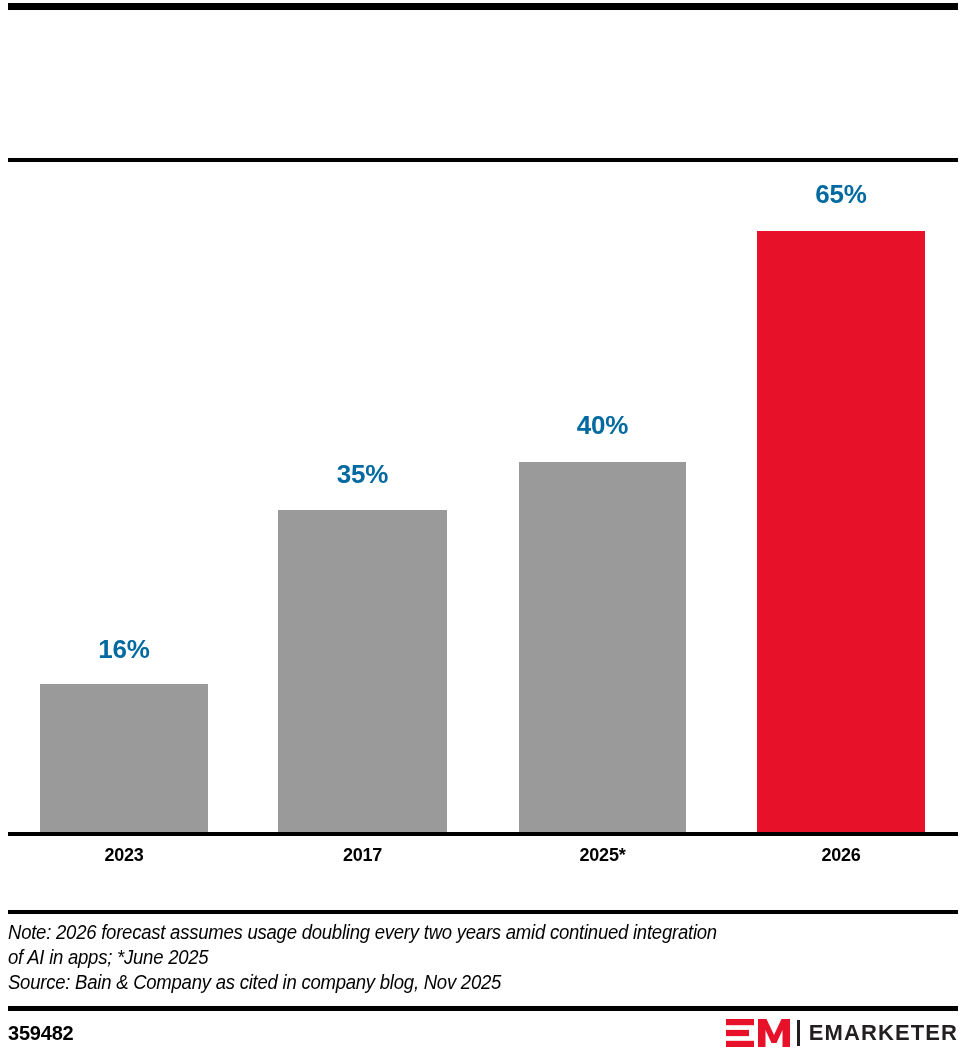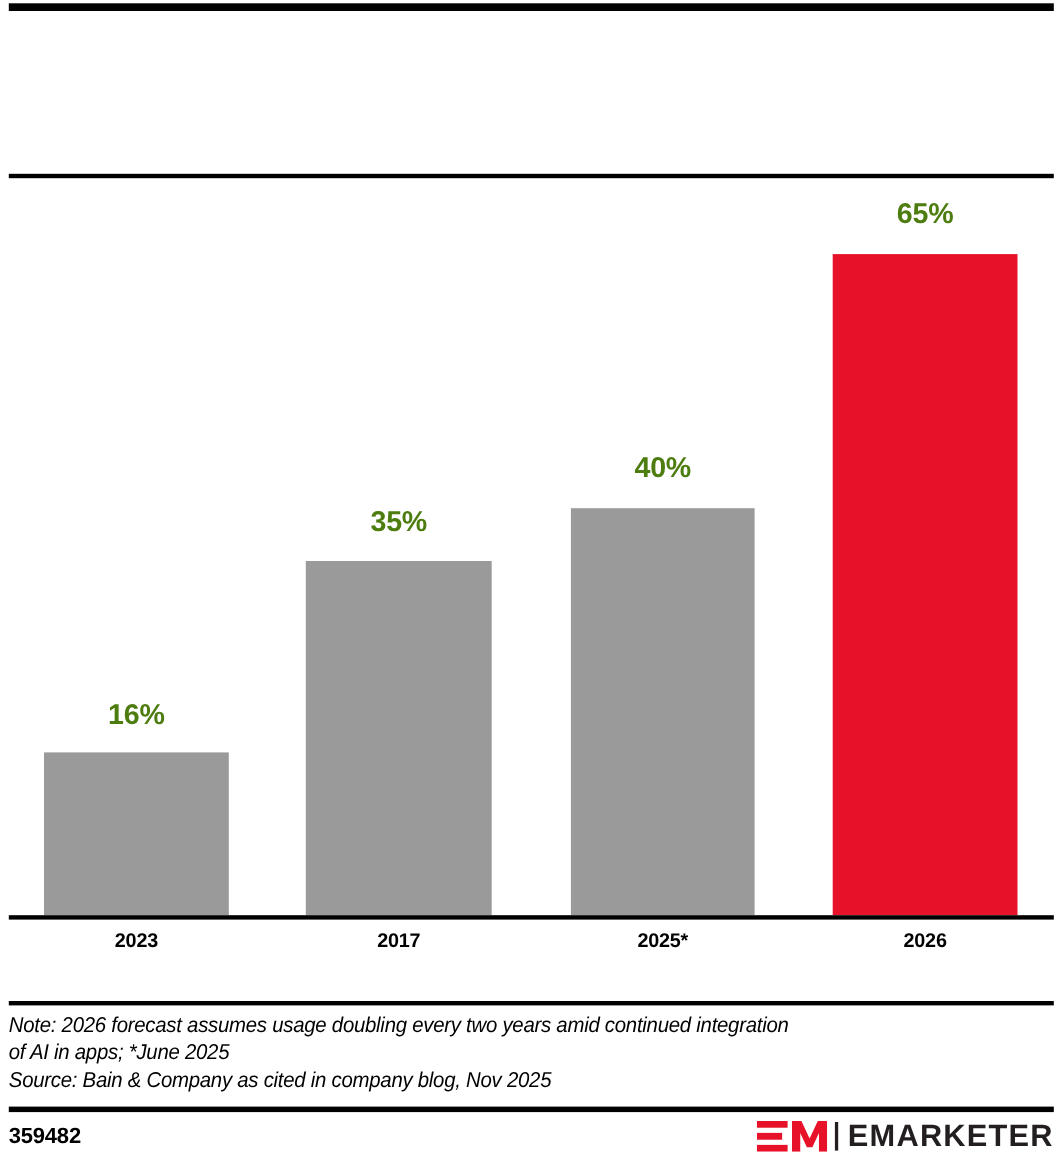--- a/index.html
+++ b/index.html
@@ -114,21 +114,21 @@
   }
   .bar-value {
     position: absolute;
     left: 0;
     right: 0;
     text-align: center;
     font-weight: 700;
     font-size: 26px;
     line-height: 30px;
     letter-spacing: -0.2px;
-    color: #4d7c0f;
+    color: #0369a1;
   }
 
   
   .xlabels {
     position: absolute;
     left: 8px;
     top: 840px;
     width: 950px;
     height: 40px;
   }
@@ -213,21 +213,21 @@
     display: block;
   }
   .brand-divider {
     width: 3px;
     height: 26px;
     background: #231f20;
     margin: 0 9px 0 7px;
   }
   .brand-name {
     font-weight: 700;
-    font-size: 28px;
+    font-size: 22px;
     line-height: 24px;
     letter-spacing: 1.1px;
     color: #231f20;
   }
 </style>
 </head>
 <body>
 
 <div class="sheet">
 

